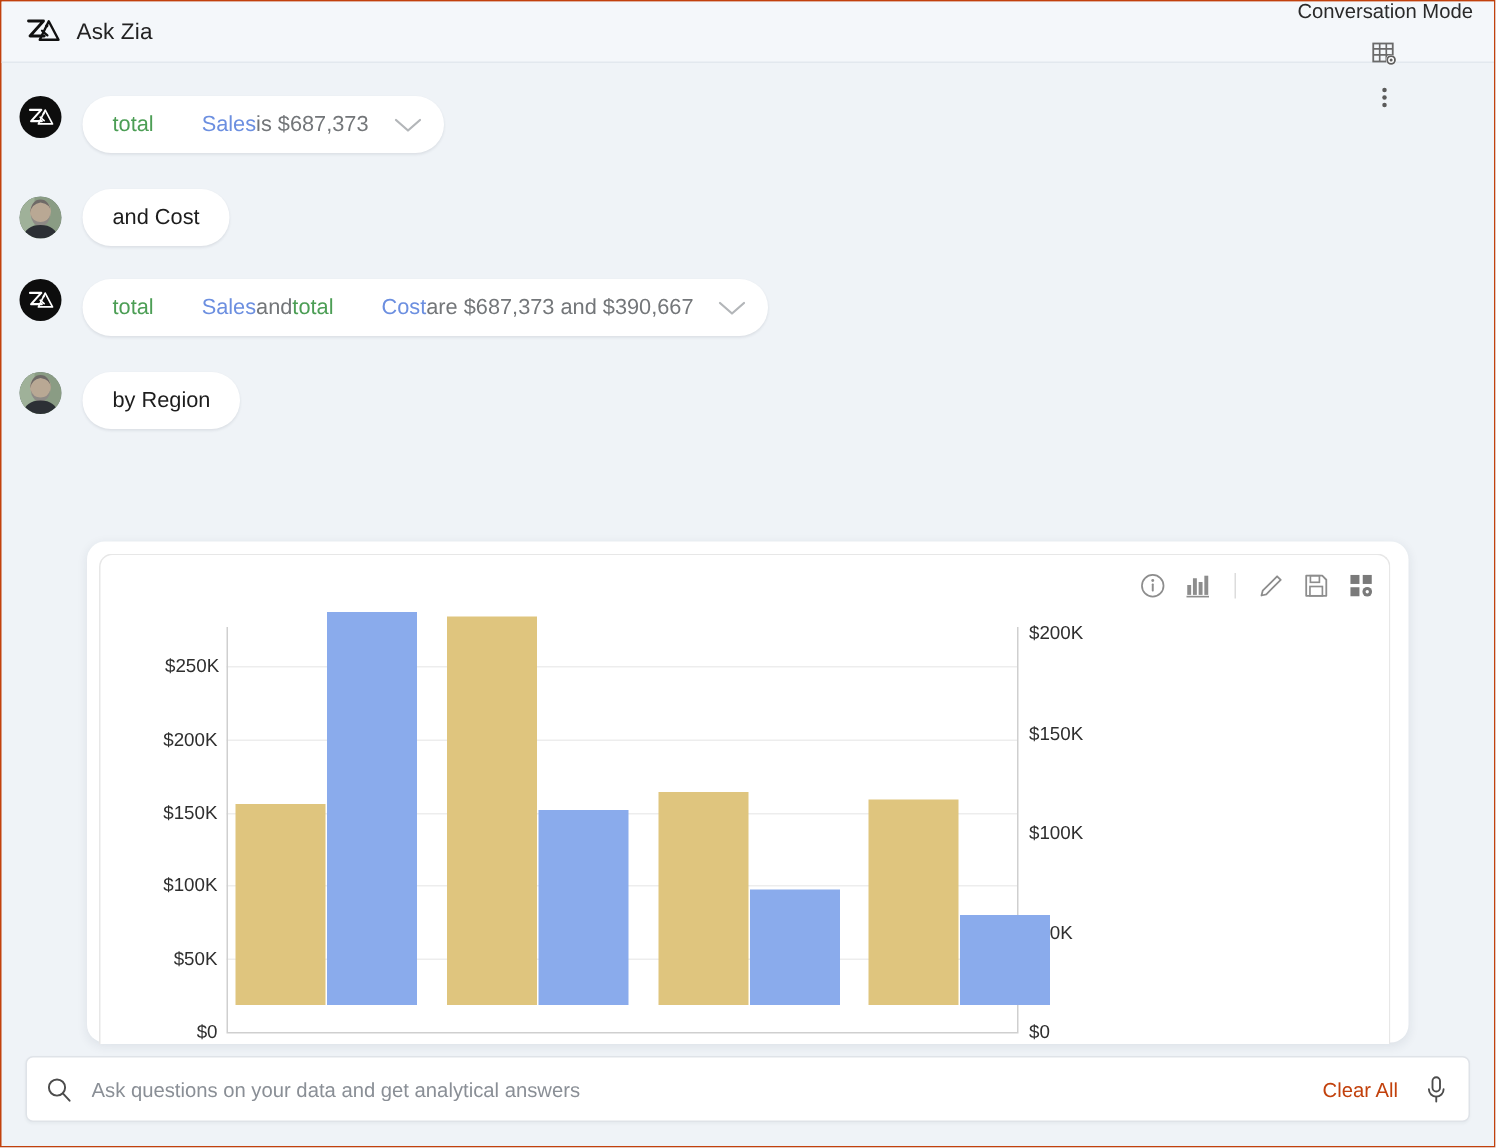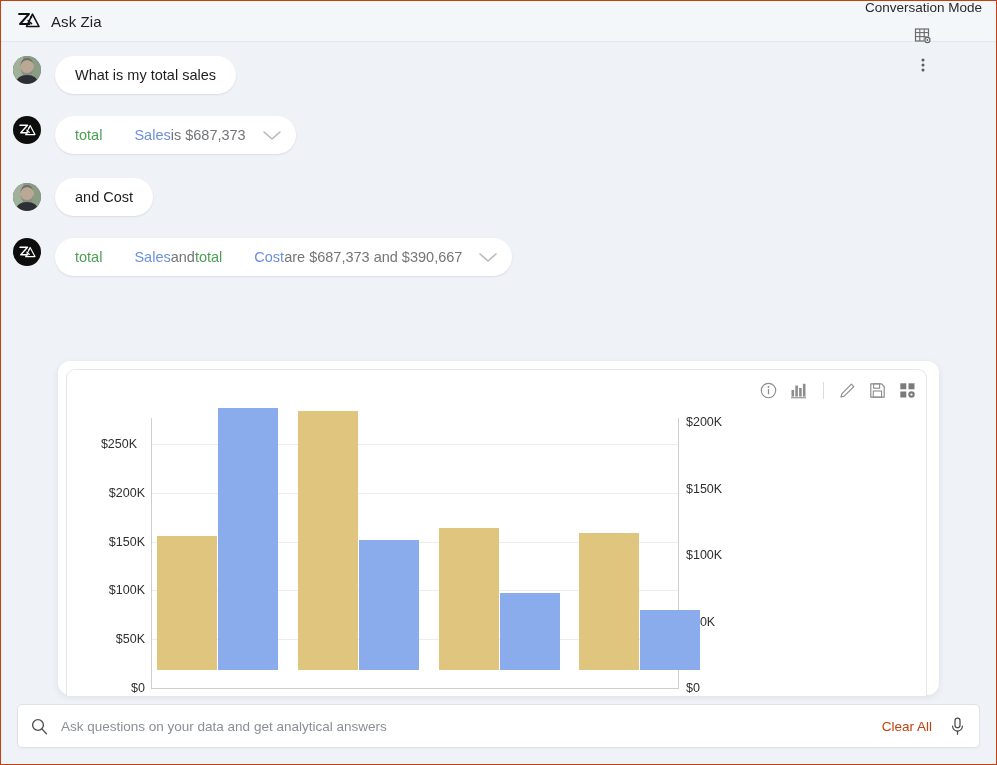--- a/index.html
+++ b/index.html
@@ -153,42 +153,20 @@
           <circle cx="2" cy="3" r="1.5" fill="#5a5a5a"></circle>
           <circle cx="2" cy="8" r="1.5" fill="#5a5a5a"></circle>
           <circle cx="2" cy="13" r="1.5" fill="#5a5a5a"></circle>
         </svg>
       </span>
     </div>
   </div>
 
   <div id="thread">
 
-    <div class="msg" style="margin-top:14px;">
-      <div class="avatar user">
-        <svg width="28" height="28" viewBox="0 0 28 28">
-          <defs>
-              <clipPath id="c1">
-                <circle cx="14" cy="14" r="14"></circle>
-              </clipPath>
-            </defs>
-          <g clip-path="url(#c1)">
-            <rect width="28" height="28" fill="#8a9c84"></rect>
-            <rect x="0" y="0" width="10" height="28" fill="#9fb199"></rect>
-            <ellipse cx="14" cy="10" rx="7" ry="7.5" fill="#b9a894"></ellipse>
-            <path d="M7 11 Q8 2 14 2 Q20 2 21 11 Q21 5 14 4 Q8 5 7 11Z" fill="#6e6a67"></path>
-            <path d="M7.5 12 Q8 19 14 20 Q20 19 20.5 12 Q19 17 14 17 Q9 17 7.5 12Z" fill="#8e8a86"></path>
-            <path d="M2 28 Q4 19 14 19 Q24 19 26 28Z" fill="#2c3035"></path>
-          </g>
-        </svg>
-      </div>
-      <div class="bubble">
-        <span>What is my total sales</span>
-      </div>
-    </div>
 
     <div class="msg" style="margin-top:22px;">
       <div class="avatar zia">
         <svg width="19" height="15" viewBox="0 0 24 20">
           <path d="M2 3 L12 3 L3 13 L12.5 13" fill="none" stroke="#fff" stroke-width="1.9" stroke-linecap="round" stroke-linejoin="round"></path>
           <path d="M15.5 3.2 L22 15.5 L9.5 15.5 Z" fill="none" stroke="#fff" stroke-width="1.5" stroke-linejoin="round"></path>
           <circle cx="14.2" cy="6.2" r="1" fill="#fff"></circle>
           <path d="M11 9.5 L14.6 12.6" stroke="#fff" stroke-width="1.4" stroke-linecap="round"></path>
         </svg>
       </div>
@@ -244,20 +222,42 @@
         <span class="tok-blue">Cost </span>
         <span class="tok-grey">are $687,373 and $390,667</span>
         <span class="chev">
           <svg width="20" height="11" viewBox="0 0 20 11">
               <path d="M2 2 L10 9 L18 2" fill="none" stroke="#b3b6b9" stroke-width="1.5" stroke-linecap="round" stroke-linejoin="round"></path>
             </svg>
         </span>
       </div>
     </div>
 
+    <div class="msg" style="margin-top:24px;">
+      <div class="avatar user">
+        <svg width="28" height="28" viewBox="0 0 28 28">
+          <defs>
+              <clipPath id="c3">
+                <circle cx="14" cy="14" r="14"></circle>
+              </clipPath>
+            </defs>
+          <g clip-path="url(#c3)">
+            <rect width="28" height="28" fill="#8a9c84"></rect>
+            <rect x="0" y="0" width="10" height="28" fill="#9fb199"></rect>
+            <ellipse cx="14" cy="10" rx="7" ry="7.5" fill="#b9a894"></ellipse>
+            <path d="M7 11 Q8 2 14 2 Q20 2 21 11 Q21 5 14 4 Q8 5 7 11Z" fill="#6e6a67"></path>
+            <path d="M7.5 12 Q8 19 14 20 Q20 19 20.5 12 Q19 17 14 17 Q9 17 7.5 12Z" fill="#8e8a86"></path>
+            <path d="M2 28 Q4 19 14 19 Q24 19 26 28Z" fill="#2c3035"></path>
+          </g>
+        </svg>
+      </div>
+      <div class="bubble">
+        <span>by Region</span>
+      </div>
+    </div>
   </div>
 
   <div id="chart-card">
     <div id="chart-panel">
 
       <div id="chart-toolbar">
         <span class="tb-icon">
           <svg width="17" height="17" viewBox="0 0 17 17">
             <circle cx="8.5" cy="8.5" r="7.2" fill="none" stroke="#8d8d8d" stroke-width="1.15"></circle>
             <circle cx="8.5" cy="5" r=".95" fill="#8d8d8d"></circle>
@@ -304,21 +304,21 @@
         <div class="gridline" style="left:84px;top:171.6px;width:527px;"></div>
         <div class="gridline" style="left:84px;top:220.4px;width:527px;"></div>
         <div class="gridline" style="left:84px;top:269.2px;width:527px;"></div>
 
         <div class="axisline" style="left:84px;top:48px;width:1px;height:270px;"></div>
 
         <div class="axisline" style="left:84px;top:318px;width:528px;height:1px;"></div>
 
         <div class="axisline" style="left:611px;top:48px;width:1px;height:270px;"></div>
 
-        <span class="tick" style="left:26px;top:67px;width:52px;text-align:center;">$250K</span>
+        <span class="tick" style="left:43px;top:67px;width:52px;text-align:left;">$250K</span>
         <span class="tick" style="left:26px;top:115.8px;width:52px;text-align:right;">$200K</span>
         <span class="tick" style="left:26px;top:164.6px;width:52px;text-align:right;">$150K</span>
         <span class="tick" style="left:26px;top:213.4px;width:52px;text-align:right;">$100K</span>
         <span class="tick" style="left:26px;top:262.2px;width:52px;text-align:right;">$50K</span>
         <span class="tick" style="left:26px;top:311px;width:52px;text-align:right;">$0</span>
 
         <span class="tick" style="left:619px;top:45px;">$200K</span>
         <span class="tick" style="left:619px;top:111.5px;">$150K</span>
         <span class="tick" style="left:619px;top:178px;">$100K</span>
         <span class="tick" style="left:619px;top:244.5px;">$50K</span>

